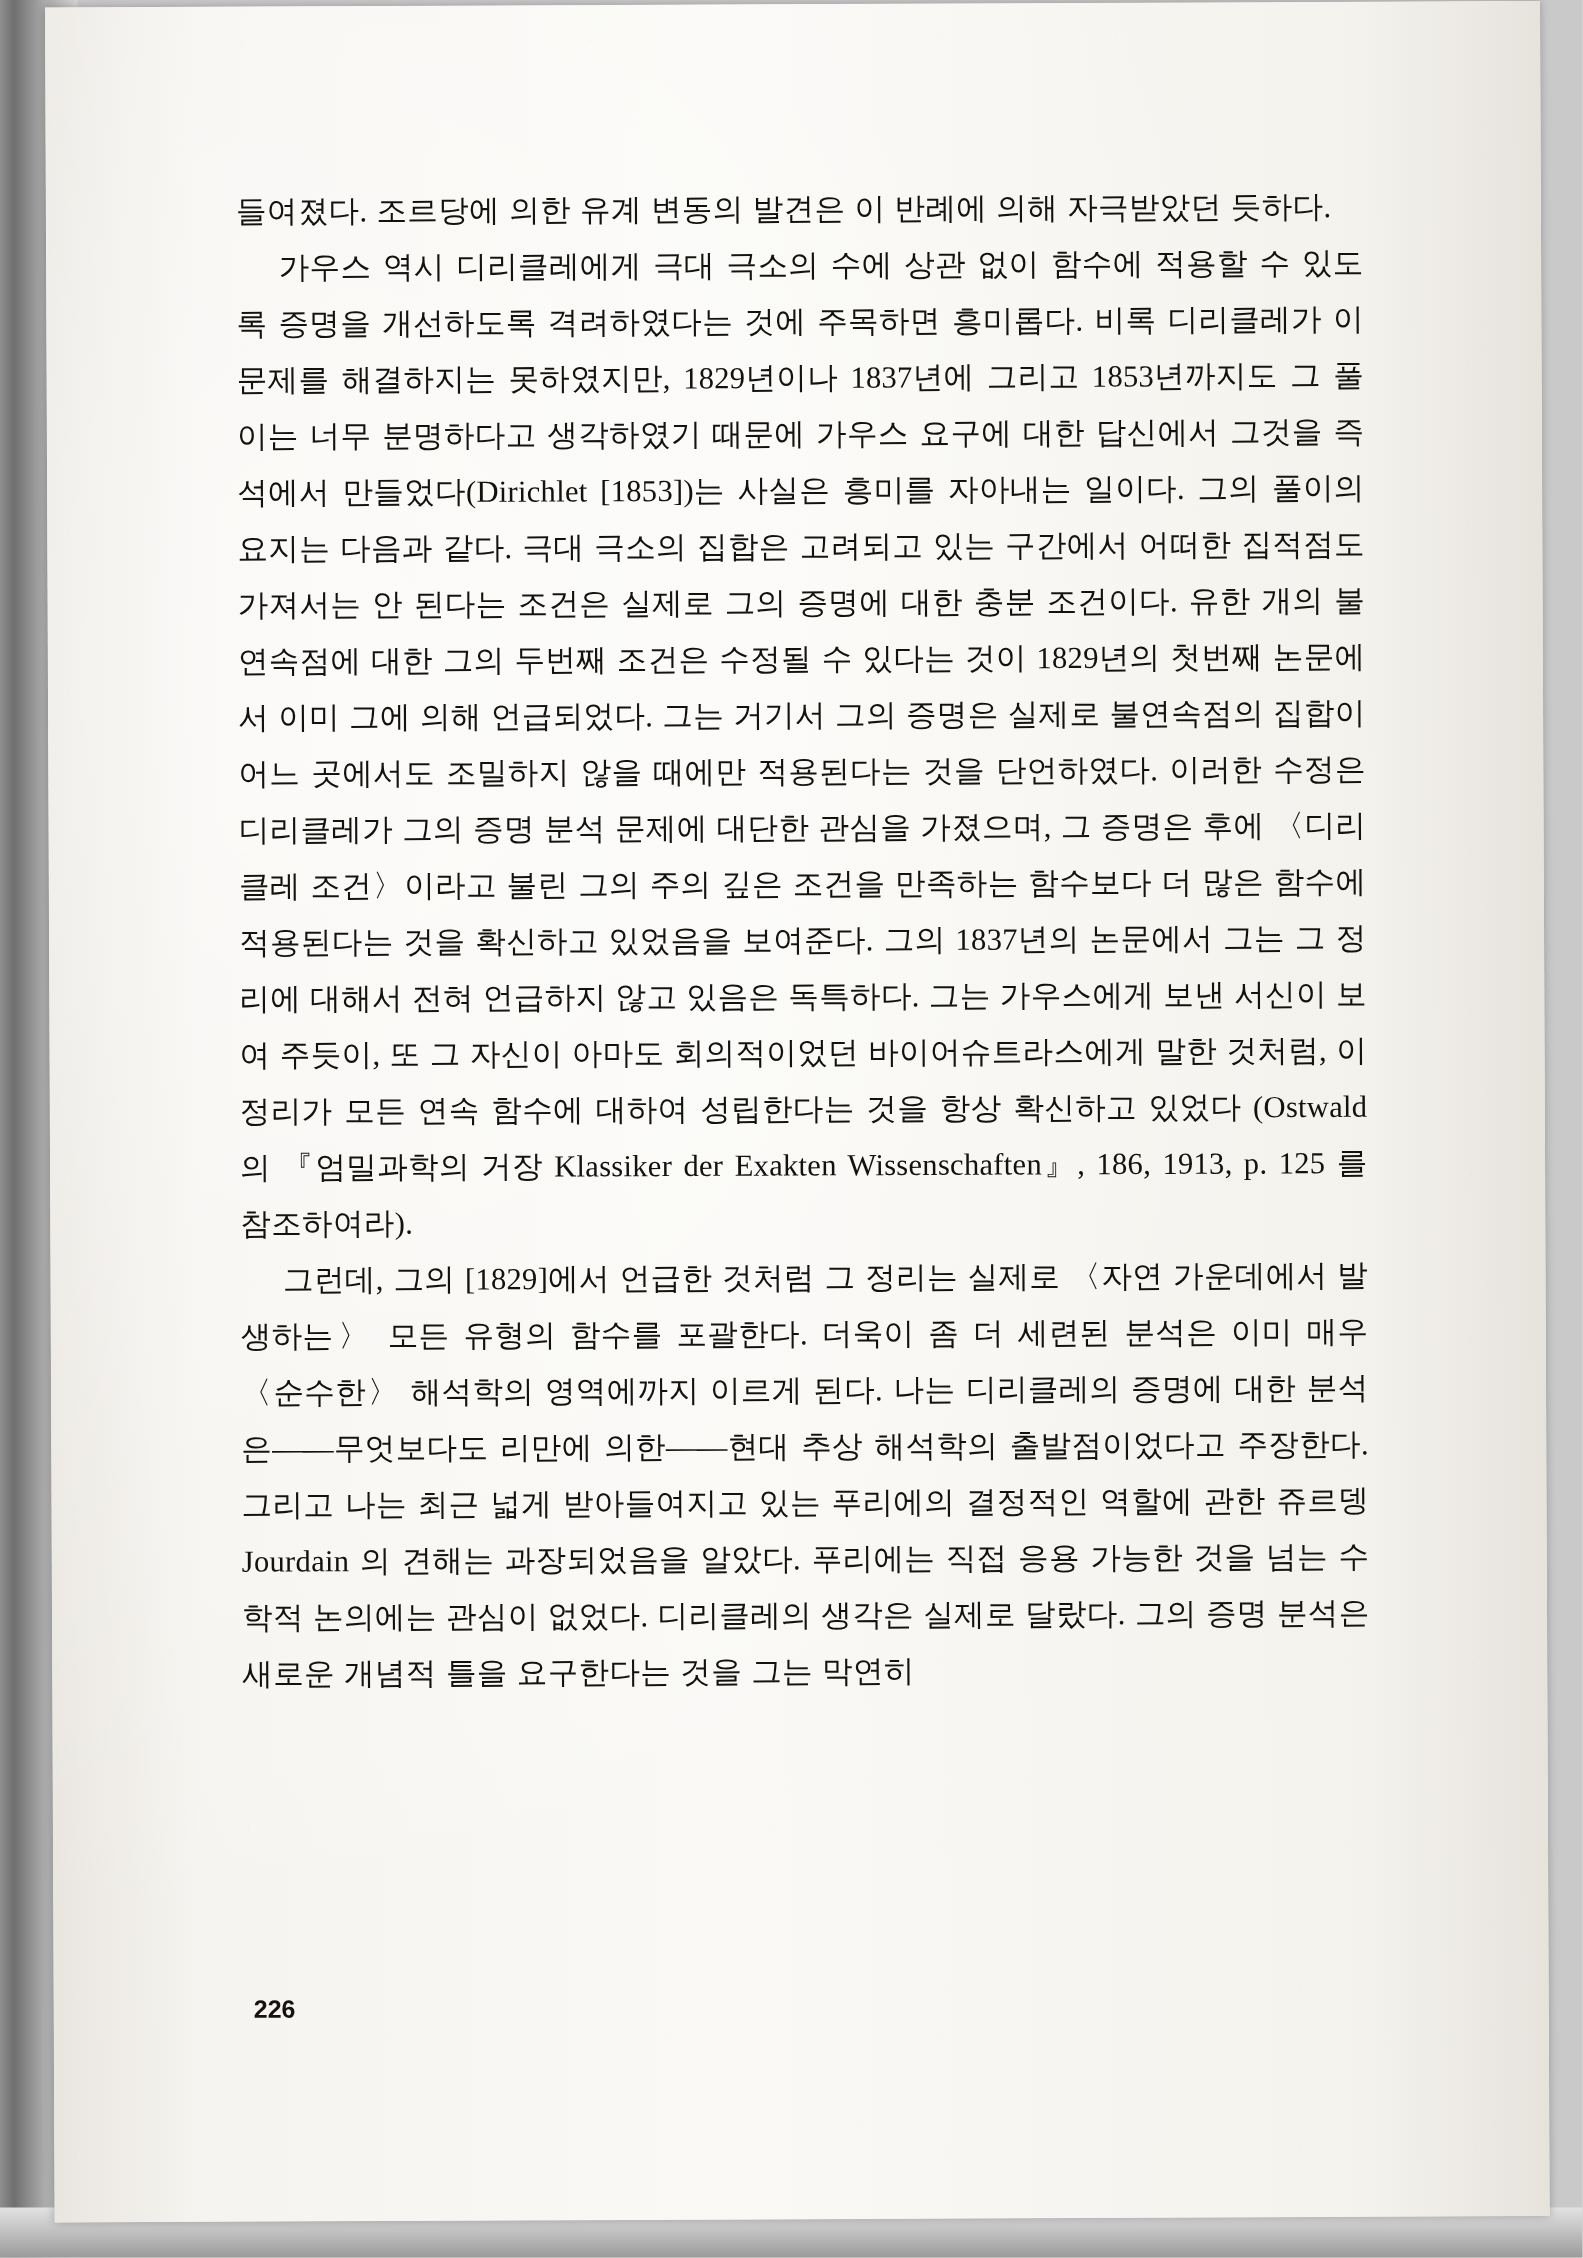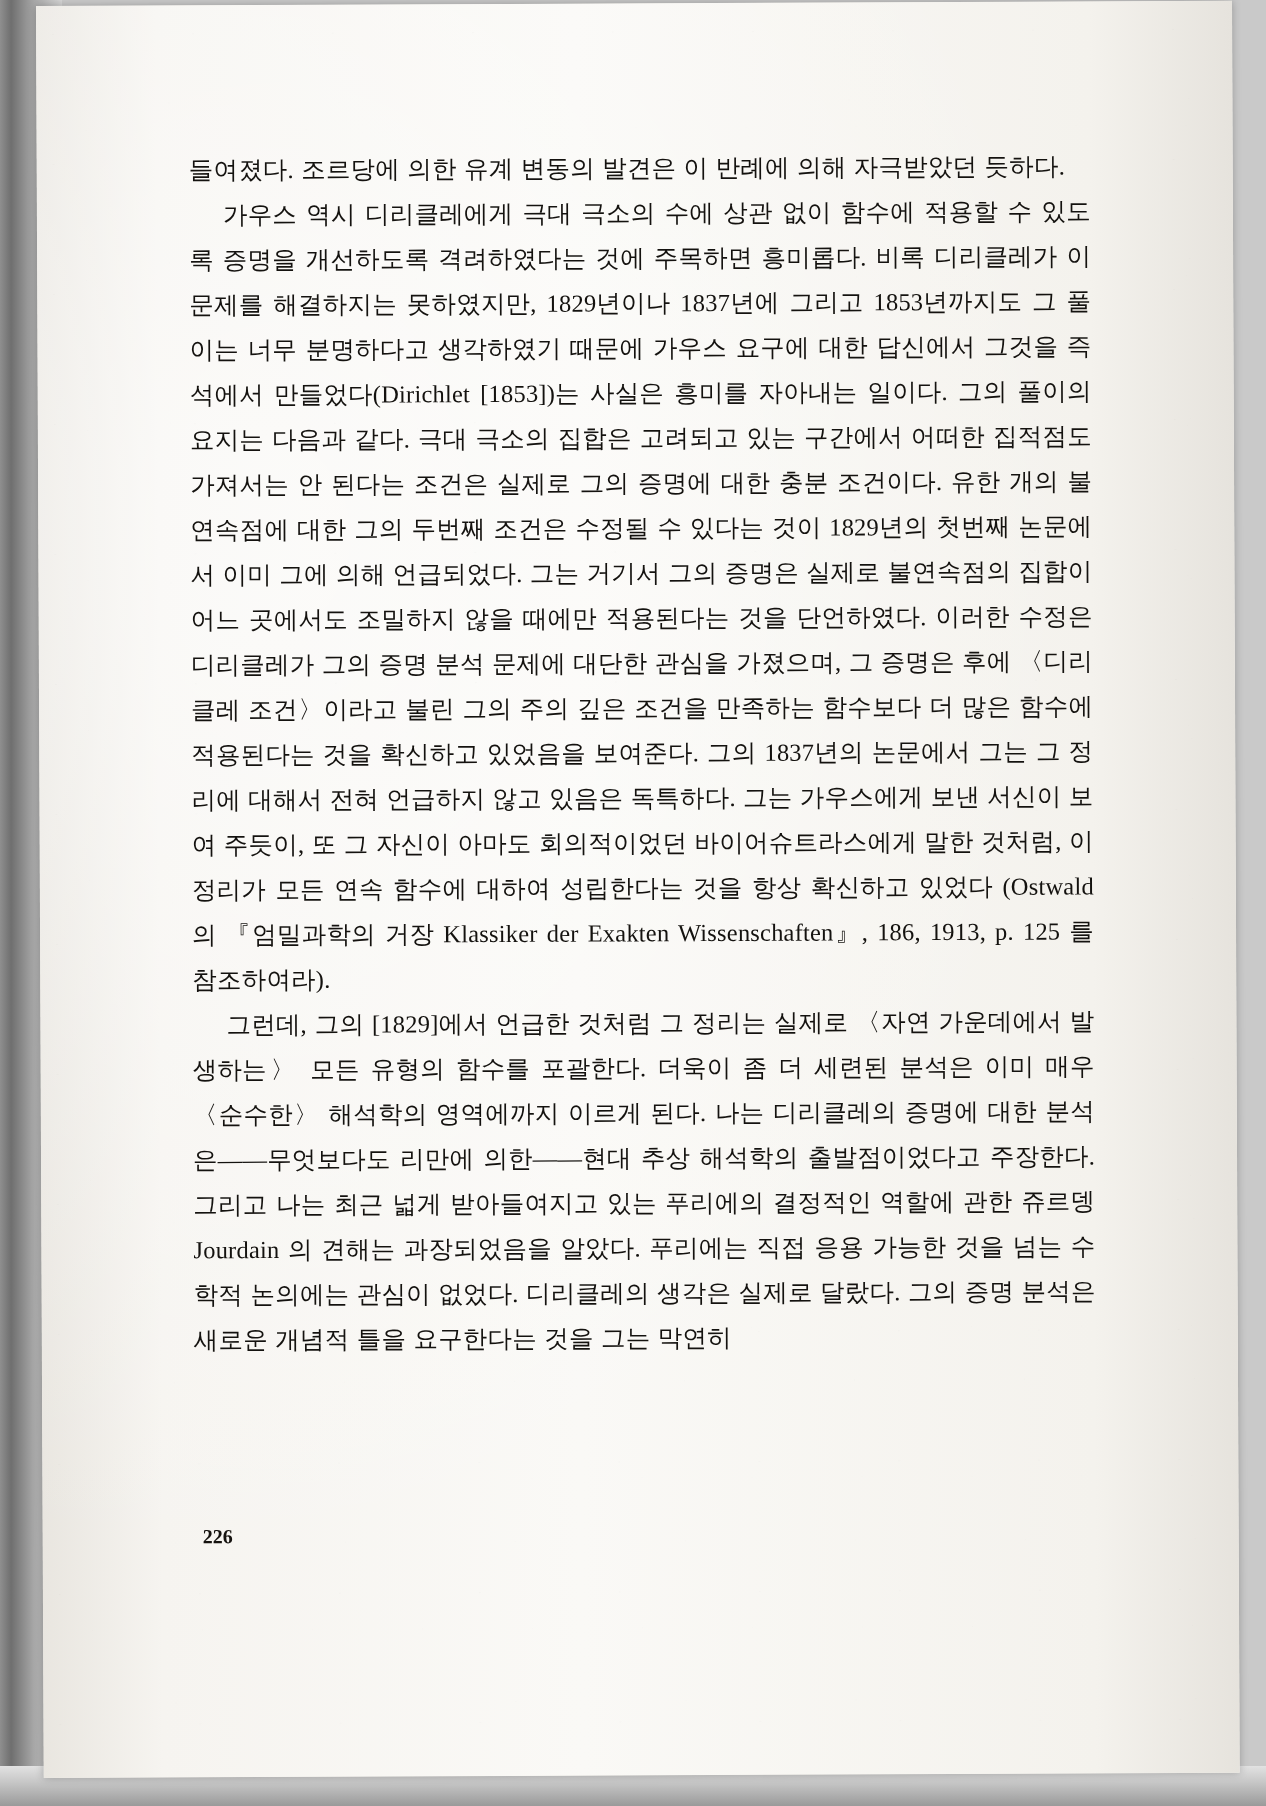--- a/index.html
+++ b/index.html
@@ -71,25 +71,25 @@
     letter-spacing: 0.2px;
     word-spacing: 1px;
   }
   p.indent {
     text-indent: 34px;
   }
 
   .page-number {
     position: absolute;
     left: 160px;
-    top: 1520px;
+    top: 1592px;
     font-size: 20px;
     font-weight: bold;
     color: #15120f;
-    font-family: Liberation Serif, serif;
+    font-family: Liberation Sans, sans-serif;
   }
 
   
   .speckle {
     position: absolute;
     left: 0; top: 0; right: 0; bottom: 0;
     pointer-events: none;
     opacity: 0.35;
     background-image:
       radial-gradient(circle at 12% 22%, rgba(0,0,0,0.05) 0.6px, transparent 1px),

